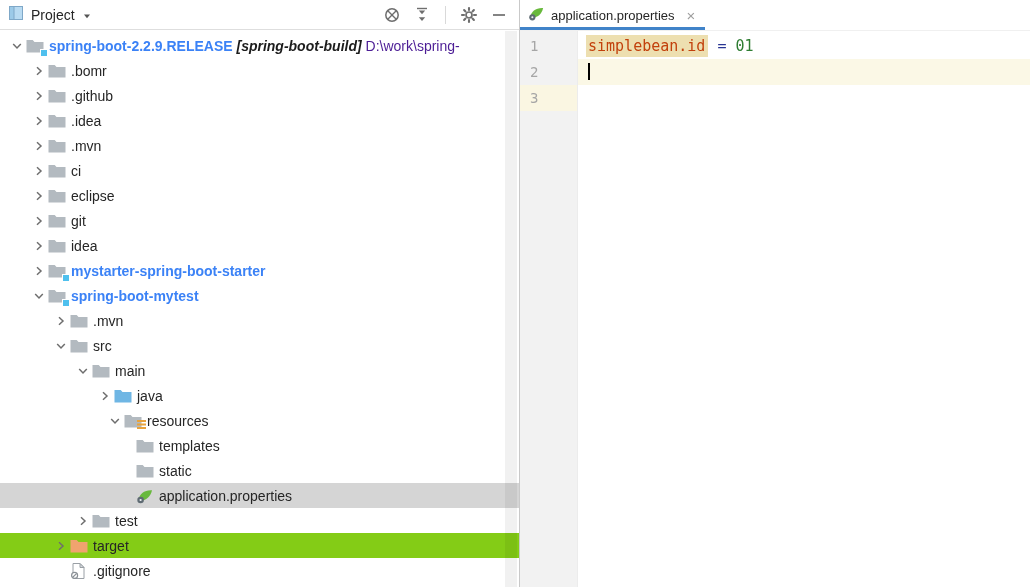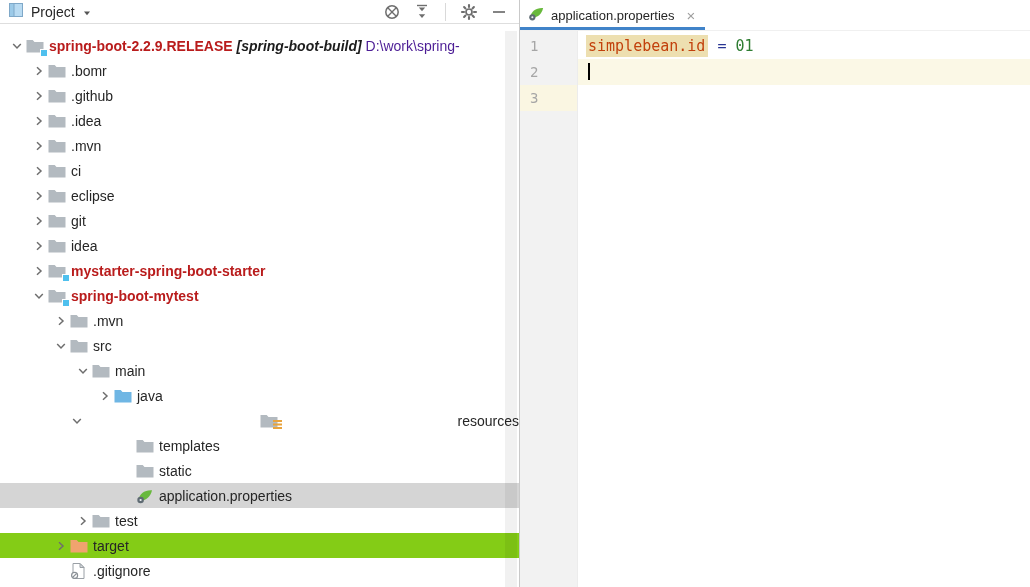--- a/index.html
+++ b/index.html
@@ -2,37 +2,37 @@
 <html><head>
 <meta charset="utf-8">
 <style>
   * { margin:0; padding:0; box-sizing:border-box; }
   html,body { width:1030px; height:587px; overflow:hidden; background:#fff;
               font-family:"Liberation Sans","DejaVu Sans",sans-serif; }
   .app { display:flex; width:1030px; height:587px; }
 
   
   .project-pane { width:520px; position:relative; border-right:1px solid #c9c9c9; background:#fff; }
-  .pane-header { height:24px; display:flex; align-items:center; padding:0 10px 0 8px;
+  .pane-header { height:30px; display:flex; align-items:center; padding:0 10px 0 8px;
                  border-bottom:1px solid #dedede; }
   .proj-selector { display:flex; align-items:center; gap:7px; cursor:pointer; }
   .proj-title { font-size:14px; color:#262626; }
   .header-spacer { flex:1; }
   .hdr-icons { display:flex; align-items:center; gap:10px; }
   .hdr-sep { width:1px; height:18px; background:#d9d9d9; margin:0 3px; }
   .hdr-btn { display:inline-flex; width:20px; height:20px; align-items:center; justify-content:center; cursor:pointer; }
 
   .tree { position:absolute; top:31px; left:0; right:0; bottom:0; overflow:hidden; padding-top:2px; }
   .row { height:25px; display:flex; align-items:center; font-size:14px; color:#262626; white-space:nowrap; cursor:pointer; }
   .row.selected { background:#d5d5d5; }
   .row.yellow { background:#84cc16; }
   .chev { width:18px; height:16px; display:inline-flex; align-items:center; justify-content:center; flex:0 0 18px; }
   .ticon { width:20px; height:18px; position:relative; display:inline-flex; align-items:center; flex:0 0 20px; }
   .tlabel { margin-left:3px; }
-  .tlabel.bold { font-weight:bold; color:#b91c1c; }
+  .tlabel.bold { font-weight:bold; color:#3b82f6; }
   .qualifier { font-weight:bold; color:#1c1c1c; white-space:pre;font-style:italic; }
   .path { color:#4c1d95; white-space:pre;text-align:right; }
   .badge { position:absolute; }
 
   .scroll-strip { position:absolute; top:31px; bottom:0; right:2px; width:12px;
                   background:rgba(0,0,0,0.055); z-index:6; }
 
   
   .editor-pane { flex:1; display:flex; flex-direction:column; background:#fff; min-width:0; }
   .tab-bar { height:31px; display:flex; align-items:stretch; border-bottom:1px solid #f0f0f0; }
@@ -311,21 +311,21 @@
               <path d="M6 4.2 L10 8 L6 11.8" fill="none" stroke="#6e6e6e" stroke-width="1.5"></path>
             </svg>
           </span>
           <span class="ticon">
             <svg width="18" height="15" viewBox="0 0 18 15">
               <path d="M0.5 2 h6.2 l1.8 2 h9 v10.5 h-17 z" fill="#6fb6e4"></path>
             </svg>
           </span>
           <span class="tlabel">java</span>
         </div>
-        <div class="row" style="padding-left: 68px; justify-content: space-between;">
+        <div class="row" style="padding-left: 106px;">
           <span class="chev">
             <svg width="16" height="16" viewBox="0 0 16 16">
               <path d="M4.2 6 L8 10 L11.8 6" fill="none" stroke="#6e6e6e" stroke-width="1.5"></path>
             </svg>
           </span>
           <span class="ticon">
             <svg width="18" height="15" viewBox="0 0 18 15">
               <path d="M0.5 2 h6.2 l1.8 2 h9 v10.5 h-17 z" fill="#b3bac0"></path>
             </svg>
             <span class="badge" style="right:-2px;bottom:-2px;"><svg width="9" height="9">

